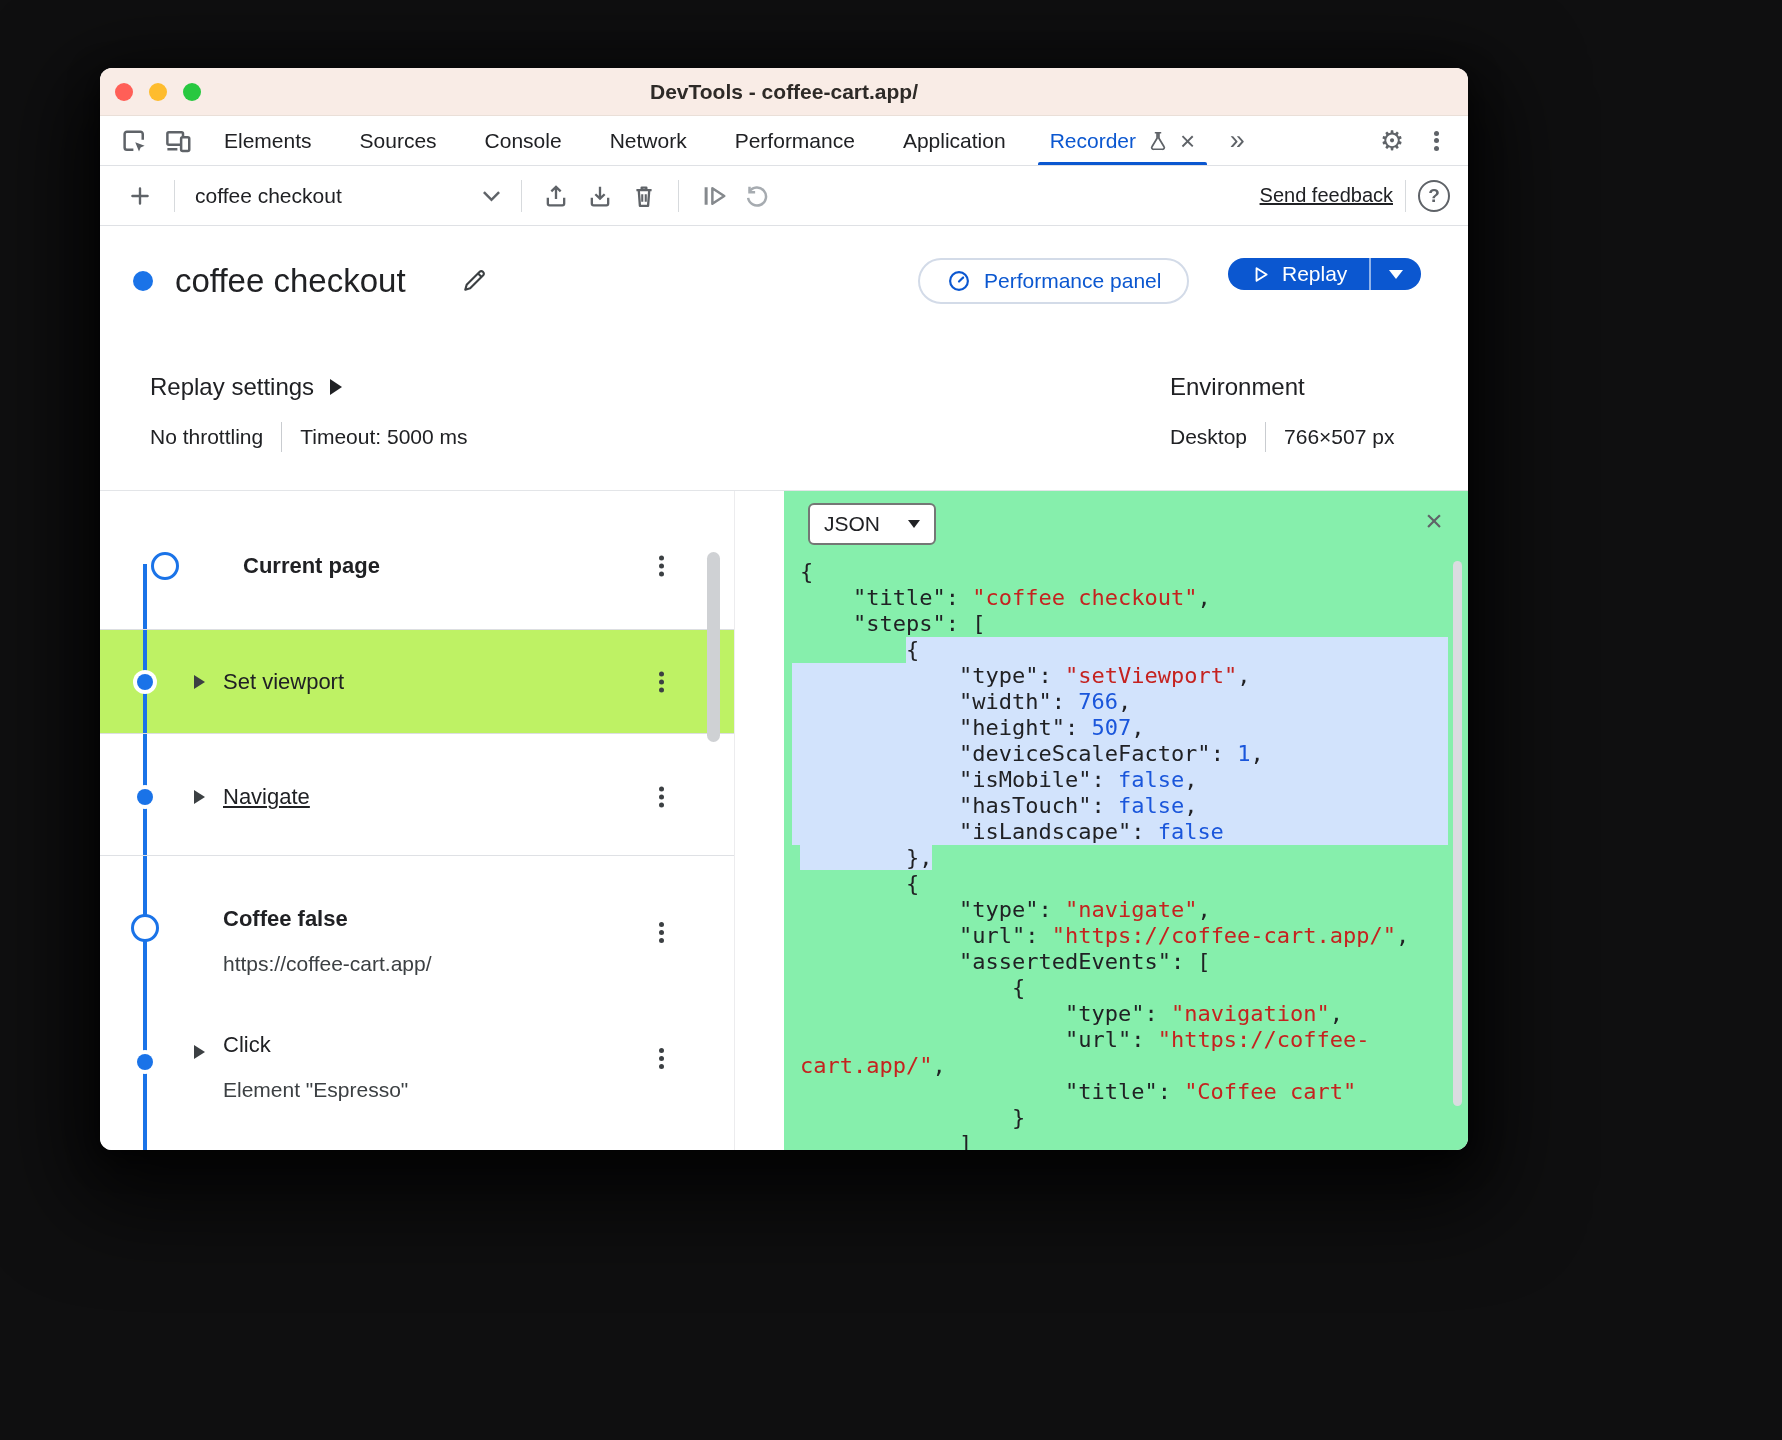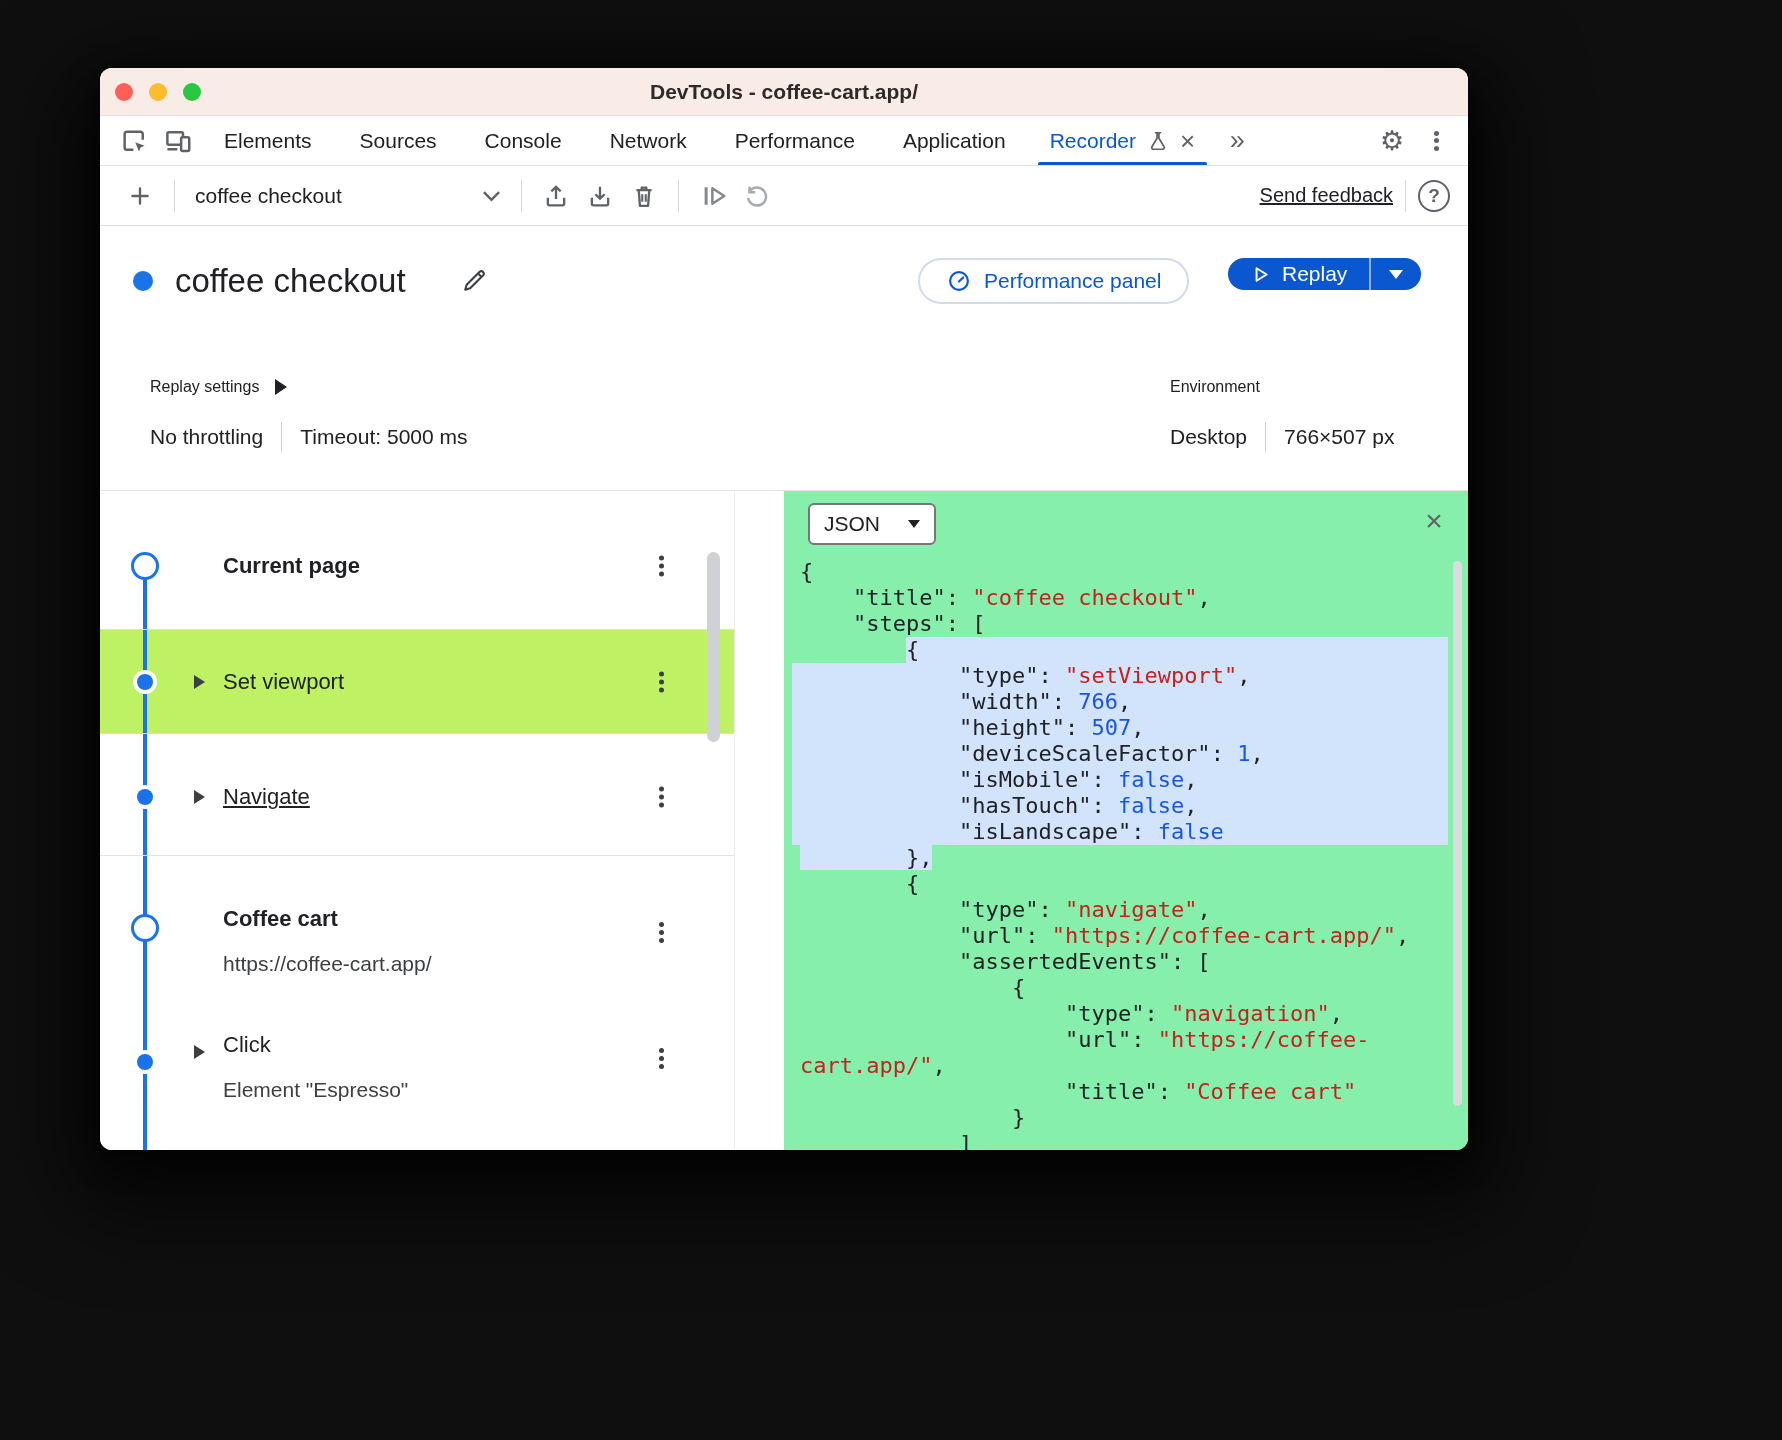--- a/index.html
+++ b/index.html
@@ -58,33 +58,33 @@
   .replay-main { background:#0b57d0; color:#fff; display:flex; align-items:center; gap:11px;
     padding:0 22px; font-size:21px; font-weight:500; }
   .replay-arrow { background:#0b57d0; width:52px; display:flex; align-items:center; justify-content:center;
     border-left:2px solid rgba(255,255,255,.55); }
   .caret-down { width:0; height:0; border-left:7px solid transparent; border-right:7px solid transparent;
     border-top:9px solid #fff; }
 
   
   .rsettings { position:absolute; left:50px; top:300px; }
   .environment { position:absolute; left:1070px; top:300px; }
-  .sect-head { display:flex; align-items:center; gap:16px; height:38px; font-size:16px; font-weight:500; color:#202124; }
+  .sect-head { display:flex; align-items:center; gap:16px; height:38px; font-size:24px; font-weight:500; color:#202124; }
   .tri-right { width:0; height:0; border-top:8px solid transparent; border-bottom:8px solid transparent;
     border-left:12px solid #202124; }
   .sect-vals { margin-top:16px; display:flex; align-items:center; font-size:21px; color:#202124; }
 
   .panel-divider { position:absolute; left:0; right:0; top:422px; height:1px; background:#e3e5e8; }
 
   
   .steps-panel { position:absolute; left:0; top:423px; bottom:0; width:635px; border-right:1px solid #ececee; background:#fff; }
   .tl-line { position:absolute; left:43px; top:73px; bottom:0; width:4px; background:#1a73e8; z-index:2; }
   .step-row { position:absolute; left:0; right:0; display:flex; align-items:center; }
   .step-row.selected { background:#bef264; }
-  .step-0 { top:47px;  height:56px; }
+  .step-0 { top:47px;  height:56px;margin-left:20px; }
   .step-1 { top:139px; height:103px; }
   .step-2 { top:271px; height:70px;text-decoration:underline; }
   .step-3 { top:407px; height:86px; }
   .step-4 { top:533px; height:86px; }
   .hairline { position:absolute; left:0; right:0; height:1px; background:#dcdee1; z-index:2; }
   .hl-a { top:138px; } .hl-b { top:242px; } .hl-c { top:364px; background:#dfe1e5; }
   .node { position:absolute; border-radius:50%; z-index:3; }
   .node.big { left:31px; width:28px; height:28px; background:#fff; border:3.5px solid #1a73e8; top:50%; transform:translateY(-50%); }
   .node.small { left:37px; width:16px; height:16px; background:#1a73e8; box-shadow:0 0 0 4px #fff; top:50%; transform:translateY(-50%); }
   .two-line .node { top:30px; transform:none; }
@@ -320,21 +320,21 @@
           </div>
           <div class="kebab">
             <i></i>
             <i></i>
             <i></i>
           </div>
         </div>
         <div class="step-row step-3 section two-line">
           <span class="node big"></span>
           <div class="labels">
-            <div class="step-label">Coffee cart</div>
+            <div class="step-label">Coffee false</div>
             <div class="step-sub">https://coffee-cart.app/</div>
           </div>
           <div class="kebab">
             <i></i>
             <i></i>
             <i></i>
           </div>
         </div>
         <div class="step-row step-4 two-line">
           <span class="node small"></span>

